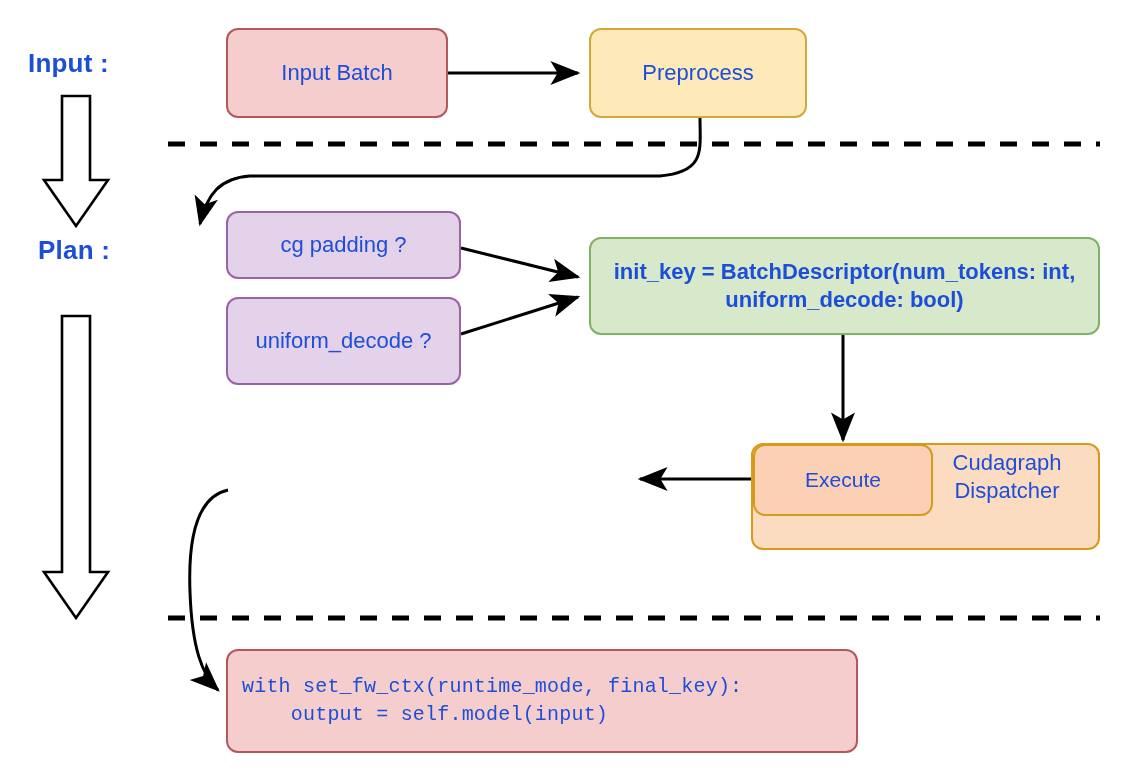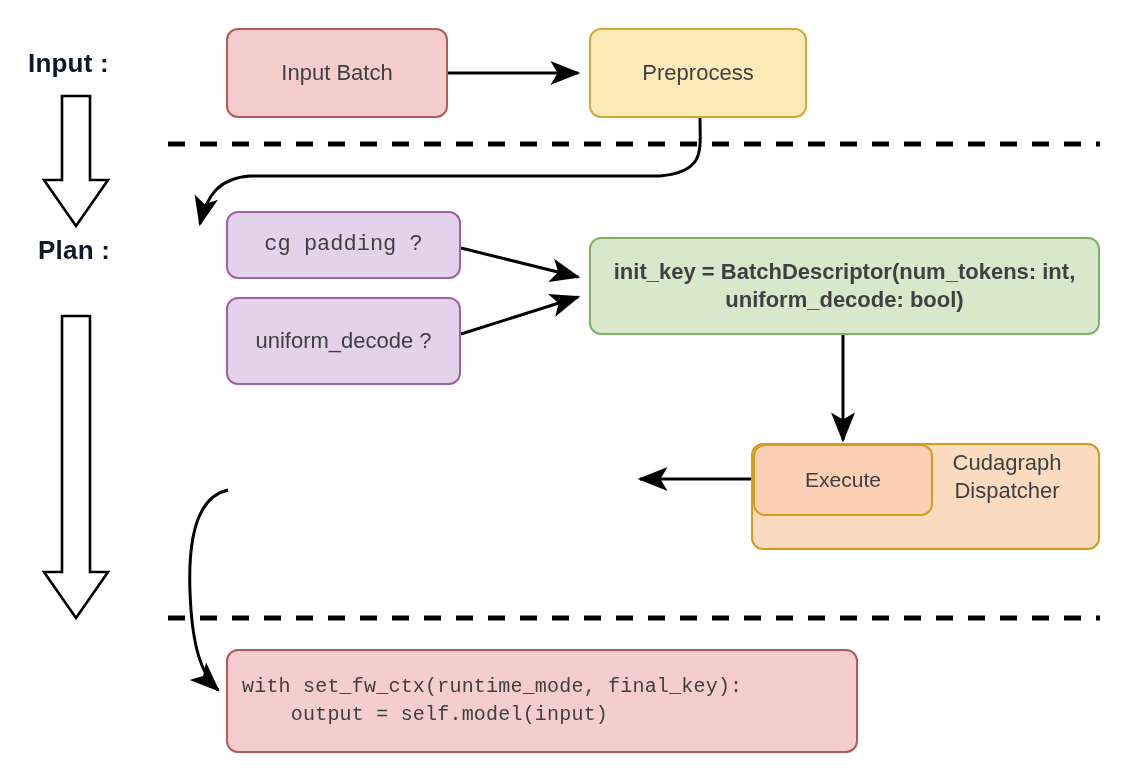--- a/index.html
+++ b/index.html
@@ -23,37 +23,37 @@
     top: 0;
     width: 1142px;
     height: 770px;
     pointer-events: none;
   }
   .stage-label {
     position: absolute;
     font-family: "Liberation Sans", sans-serif;
     font-weight: bold;
     font-size: 26px;
-    color: #0f172a;
+    color: #1d4ed8;
     white-space: nowrap;
     letter-spacing: 0.2px;
   }
   .node {
     position: absolute;
     box-sizing: border-box;
     border-radius: 12px;
     border-width: 2px;
     border-style: solid;
     display: flex;
     align-items: center;
     justify-content: center;
     text-align: center;
     font-family: "Liberation Sans", sans-serif;
     font-size: 22px;
-    color: #404040;
+    color: #1d4ed8;
     line-height: 1.28;
     padding: 4px 10px;
   }
   .node.code {
     font-family: "Liberation Mono", monospace;
     font-size: 20px;
     text-align: left;
     justify-content: flex-start;
     align-items: center;
     white-space: pre;
@@ -106,21 +106,21 @@
     <path d="M228,490 C196,497 188,540 190,592 C192,648 202,675 218,690" fill="none" stroke="#000000" stroke-width="3" marker-end="url(#ah)"></path>
   </svg>
 
   <div class="stage-label" style="left:28px; top:48px;">Input :</div>
   <div class="stage-label" style="left:38px; top:235px;">Plan :</div>
 
   <div class="node" style="left:226px; top:28px; width:222px; height:90px; background:#f5cdcd; border-color:#b4595b;">Input Batch</div>
 
   <div class="node" style="left:589px; top:28px; width:218px; height:90px; background:#fdeab8; border-color:#d4a93a;">Preprocess</div>
 
-  <div class="node" style="left:226px; top:211px; width:235px; height:68px; background:#e4d1ea; border-color:#9a63a8;font-family:Liberation Mono, monospace;">cg padding ?</div>
+  <div class="node" style="left:226px; top:211px; width:235px; height:68px; background:#e4d1ea; border-color:#9a63a8;">cg padding ?</div>
 
   <div class="node" style="left:226px; top:297px; width:235px; height:88px; background:#e4d1ea; border-color:#9a63a8;">uniform_decode ?</div>
 
   <div class="node" style="left:589px; top:237px; width:511px; height:98px; background:#d7e8cb; border-color:#80b266; white-space:pre-line;font-weight:bold;">init_key = BatchDescriptor(num_tokens: int,
 uniform_decode: bool)</div>
 
   <div class="node container-label" style="left:751px; top:443px; width:349px; height:107px; background:#fbdcc0; border-color:#d69b1a;">
     <span class="container-text" style="white-space:pre-line;">Cudagraph
 Dispatcher</span>
   </div>

